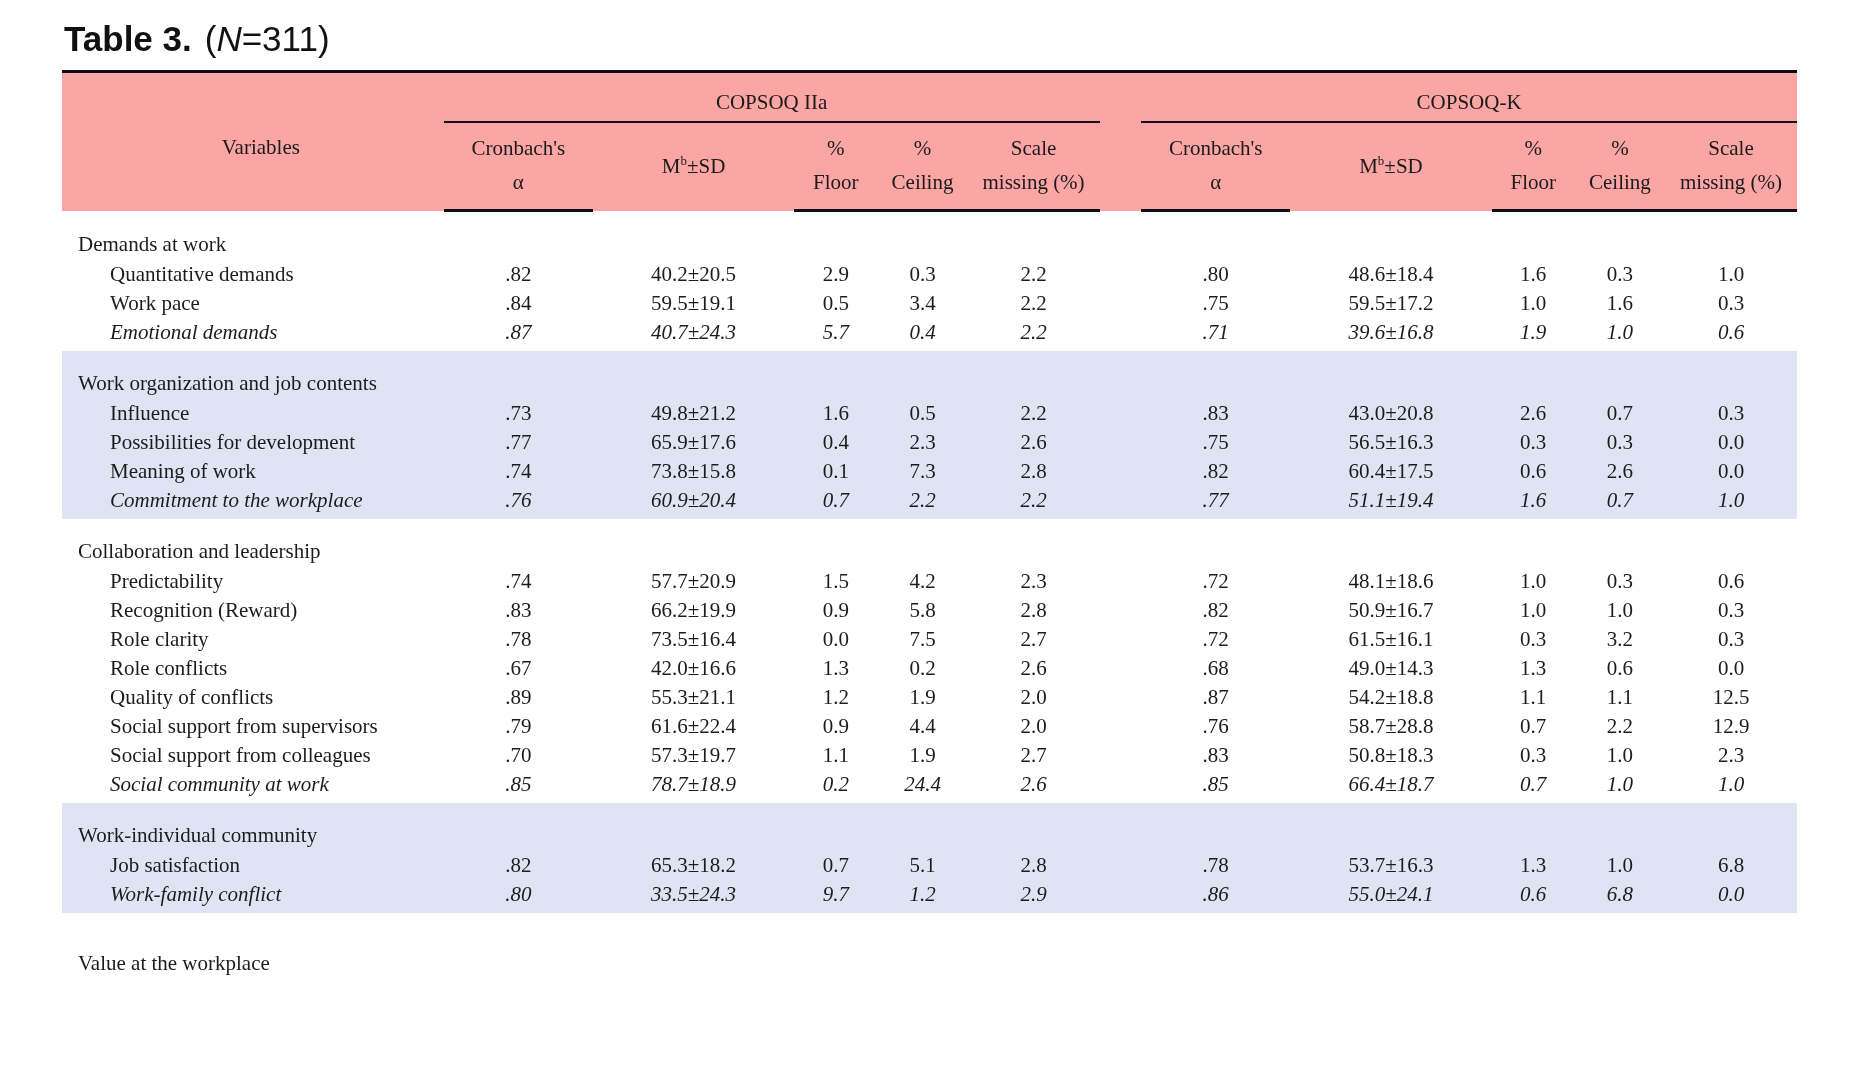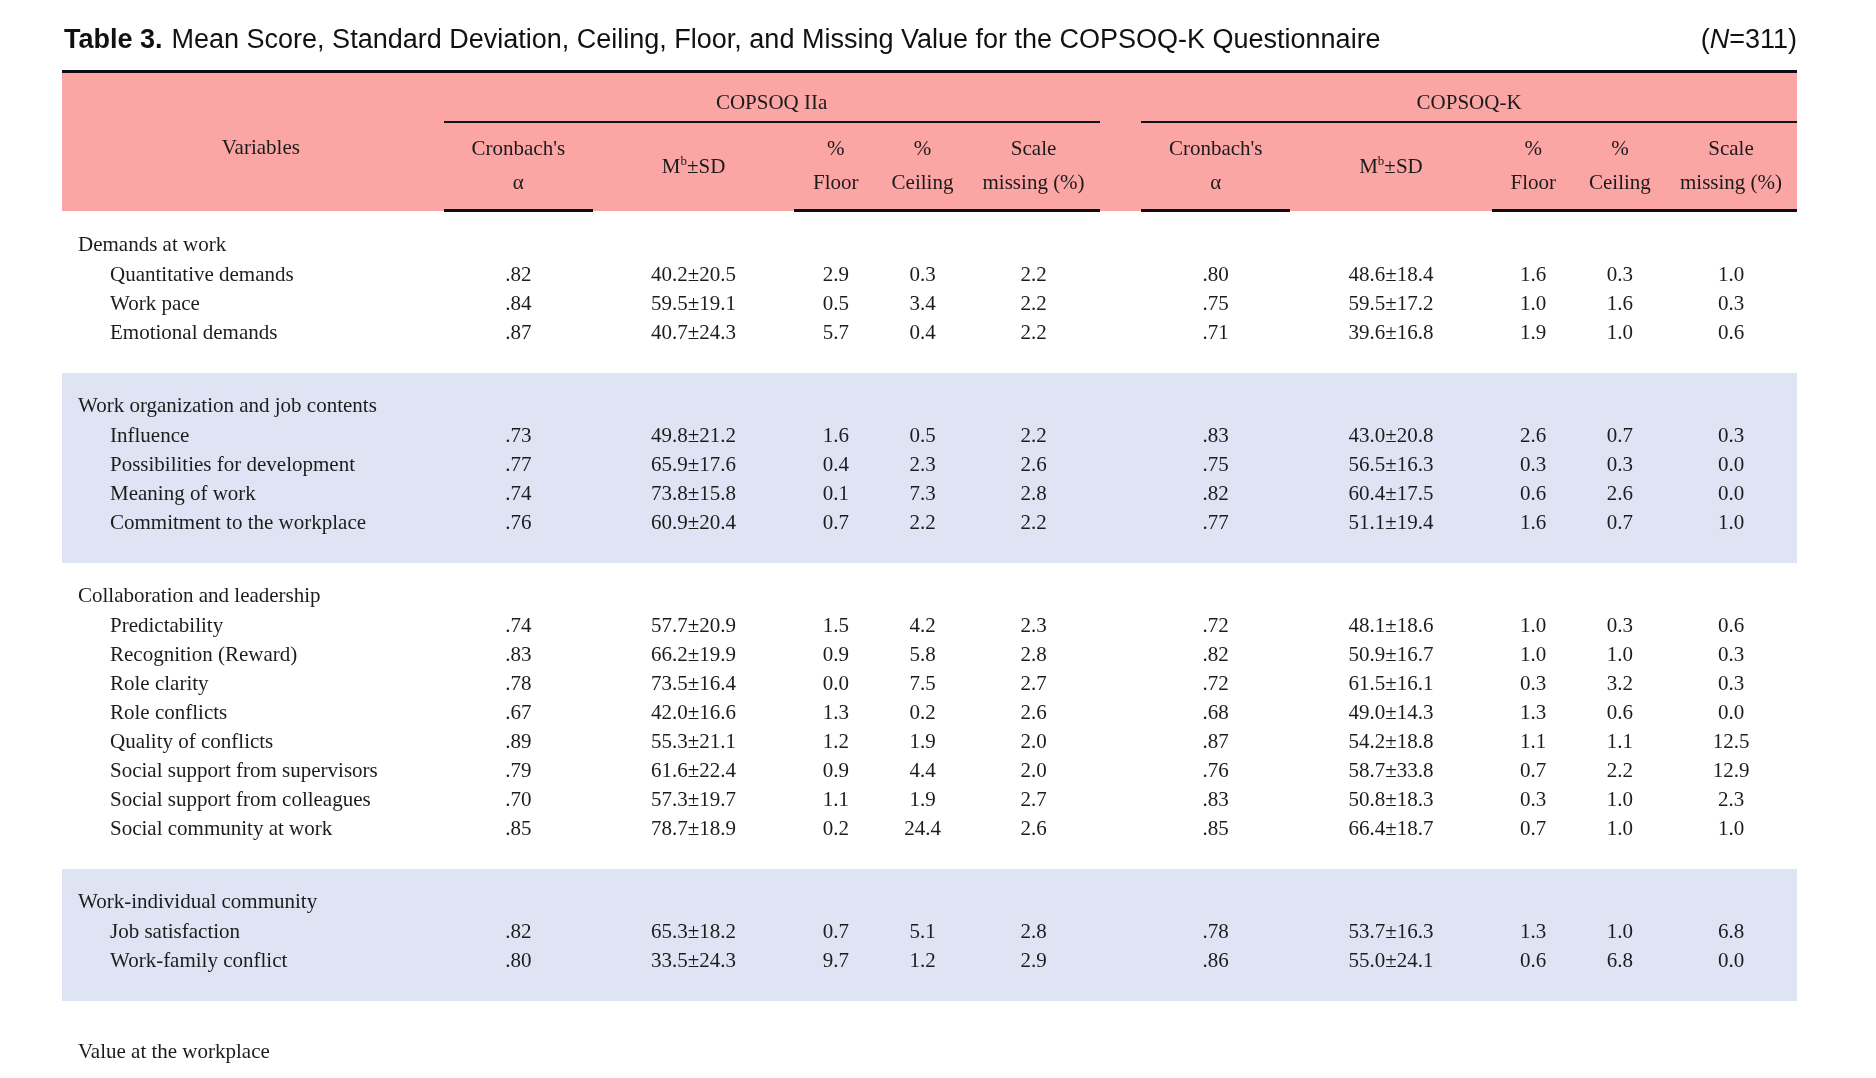--- a/index.html
+++ b/index.html
@@ -16,21 +16,21 @@
   }
   .page {
     padding: 16px 79px 0 62px;
     box-sizing: border-box;
   }
   
   .caption {
     display: flex;
     align-items: baseline;
     font-family: "Liberation Sans", sans-serif;
-    font-size: 27px;
+    font-size: 35px;
     line-height: 30px;
     margin: 8px 0 16px 2px;
     color: #111;
   }
   .caption .cap-label { font-weight: 700; margin-right: 9px; white-space: nowrap; }
   .caption .cap-text  { font-weight: 400; flex: 1 1 auto; }
   .caption .cap-n     { font-weight: 400; white-space: nowrap; margin-left: 4px; }
   .caption .cap-n .n-it { font-style: italic; }
   
   table.copsoq {
@@ -79,31 +79,30 @@
   }
   td.section-title {
     text-align: left;
     padding: 18px 0 1px 16px;
     line-height: 29px;
   }
   td.var-cell {
     text-align: left;
     padding-left: 48px;
   }
-  tr.last-row td { padding-bottom: 26px; }
+  tr.last-row td { padding-bottom: 4px; font-style: italic; }
   tbody.tail td.section-title { padding-top: 36px; }
 </style>
 </head>
 <body>
 
 <div class="page">
 
   <div class="caption">
     <span class="cap-label">Table 3.</span>
-    <span class="cap-text">Mean Score, Standard Deviation, Ceiling, Floor, and Missing Value for the COPSOQ-K Questionnaire</span>
     <span class="cap-n"><span>(</span><span class="n-it">N</span><span>=311)</span></span>
   </div>
 
   <table class="copsoq">
     <colgroup>
       <col class="c-var">
       <col class="c-cron">
         <col class="c-msd">
         <col class="c-floor">
         <col class="c-ceil">
@@ -329,21 +328,21 @@
         </tr>
         <tr>
           <td class="var-cell">Social support from supervisors</td>
           <td>.79</td>
           <td>61.6±22.4</td>
           <td>0.9</td>
           <td>4.4</td>
           <td>2.0</td>
           <td></td>
           <td>.76</td>
-          <td>58.7±33.8</td>
+          <td>58.7±28.8</td>
           <td>0.7</td>
           <td>2.2</td>
           <td>12.9</td>
         </tr>
         <tr>
           <td class="var-cell">Social support from colleagues</td>
           <td>.70</td>
           <td>57.3±19.7</td>
           <td>1.1</td>
           <td>1.9</td>

